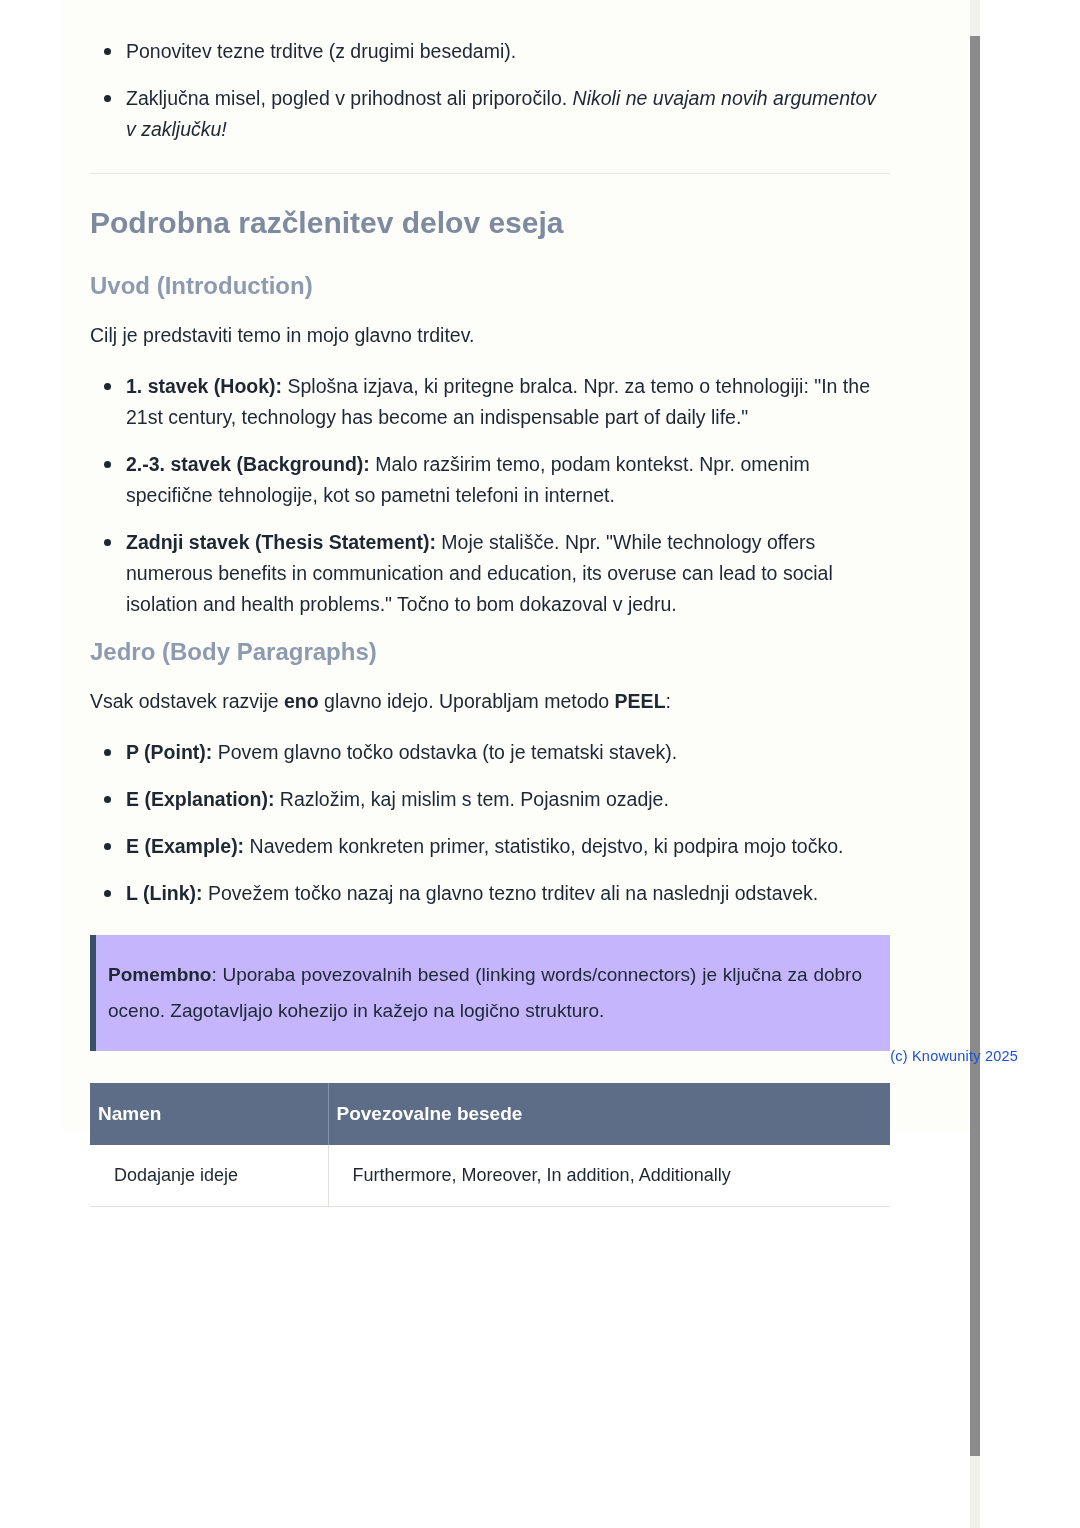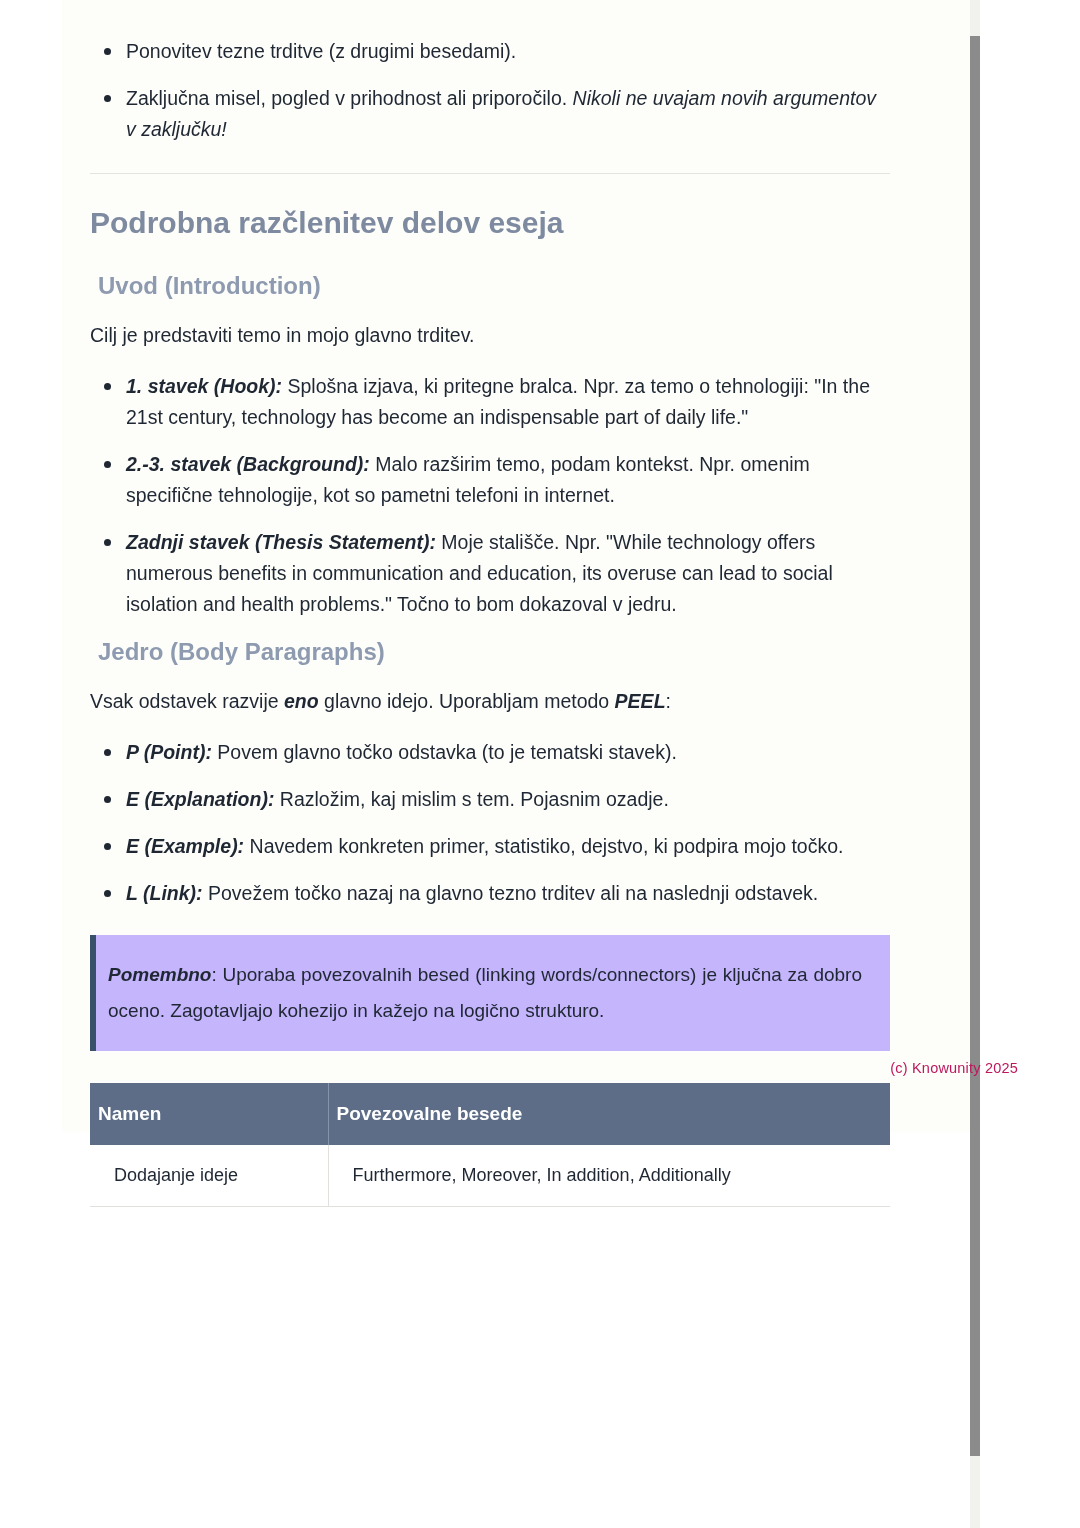--- a/index.html
+++ b/index.html
@@ -88,40 +88,39 @@
     width: 7px;
     height: 7px;
     border-radius: 50%;
     background: #1f2733;
   }
   .italic {
     font-style: italic;
   }
   .bold {
     font-weight: bold;
-    font-style: italic;
   }
   hr.divider {
     border: none;
     border-top: 1px solid #e3e3df;
     margin: 28px 0 30px 0;
   }
   h2.section-title {
     font-size: 30px;
     line-height: 38px;
     font-weight: bold;
     color: #7e8aa0;
     margin: 0 0 28px 0;
   }
   h3.sub-title {
     font-size: 24px;
     line-height: 32px;
     font-weight: bold;
     color: #8d9ab0;
-    margin: 0 0 18px 8px;
+    margin: 0 0 18px 0;
   }
   p.para {
     font-size: 19.5px;
     line-height: 31px;
     color: #1f2733;
     margin: 0 0 20px 0;
   }
   .list-block {
     margin-bottom: 26px;
   }
@@ -165,23 +164,23 @@
     border-right: 1px solid #e0e0dc;
     vertical-align: middle;
   }
   table.tbl td:last-child {
     border-right: none;
   }
   table.tbl col.c1 { width: 238px; }
   .watermark {
     position: absolute;
     right: 62px;
-    bottom: 56px;
+    bottom: 68px;
     font-size: 14.5px;
-    color: #be185d;
+    color: #1d4ed8;
     letter-spacing: 0.2px;
   }
 </style>
 </head>
 <body>
 
 <div class="page">
 
   <div class="left-margin"></div>
   <div class="right-gutter"></div>

